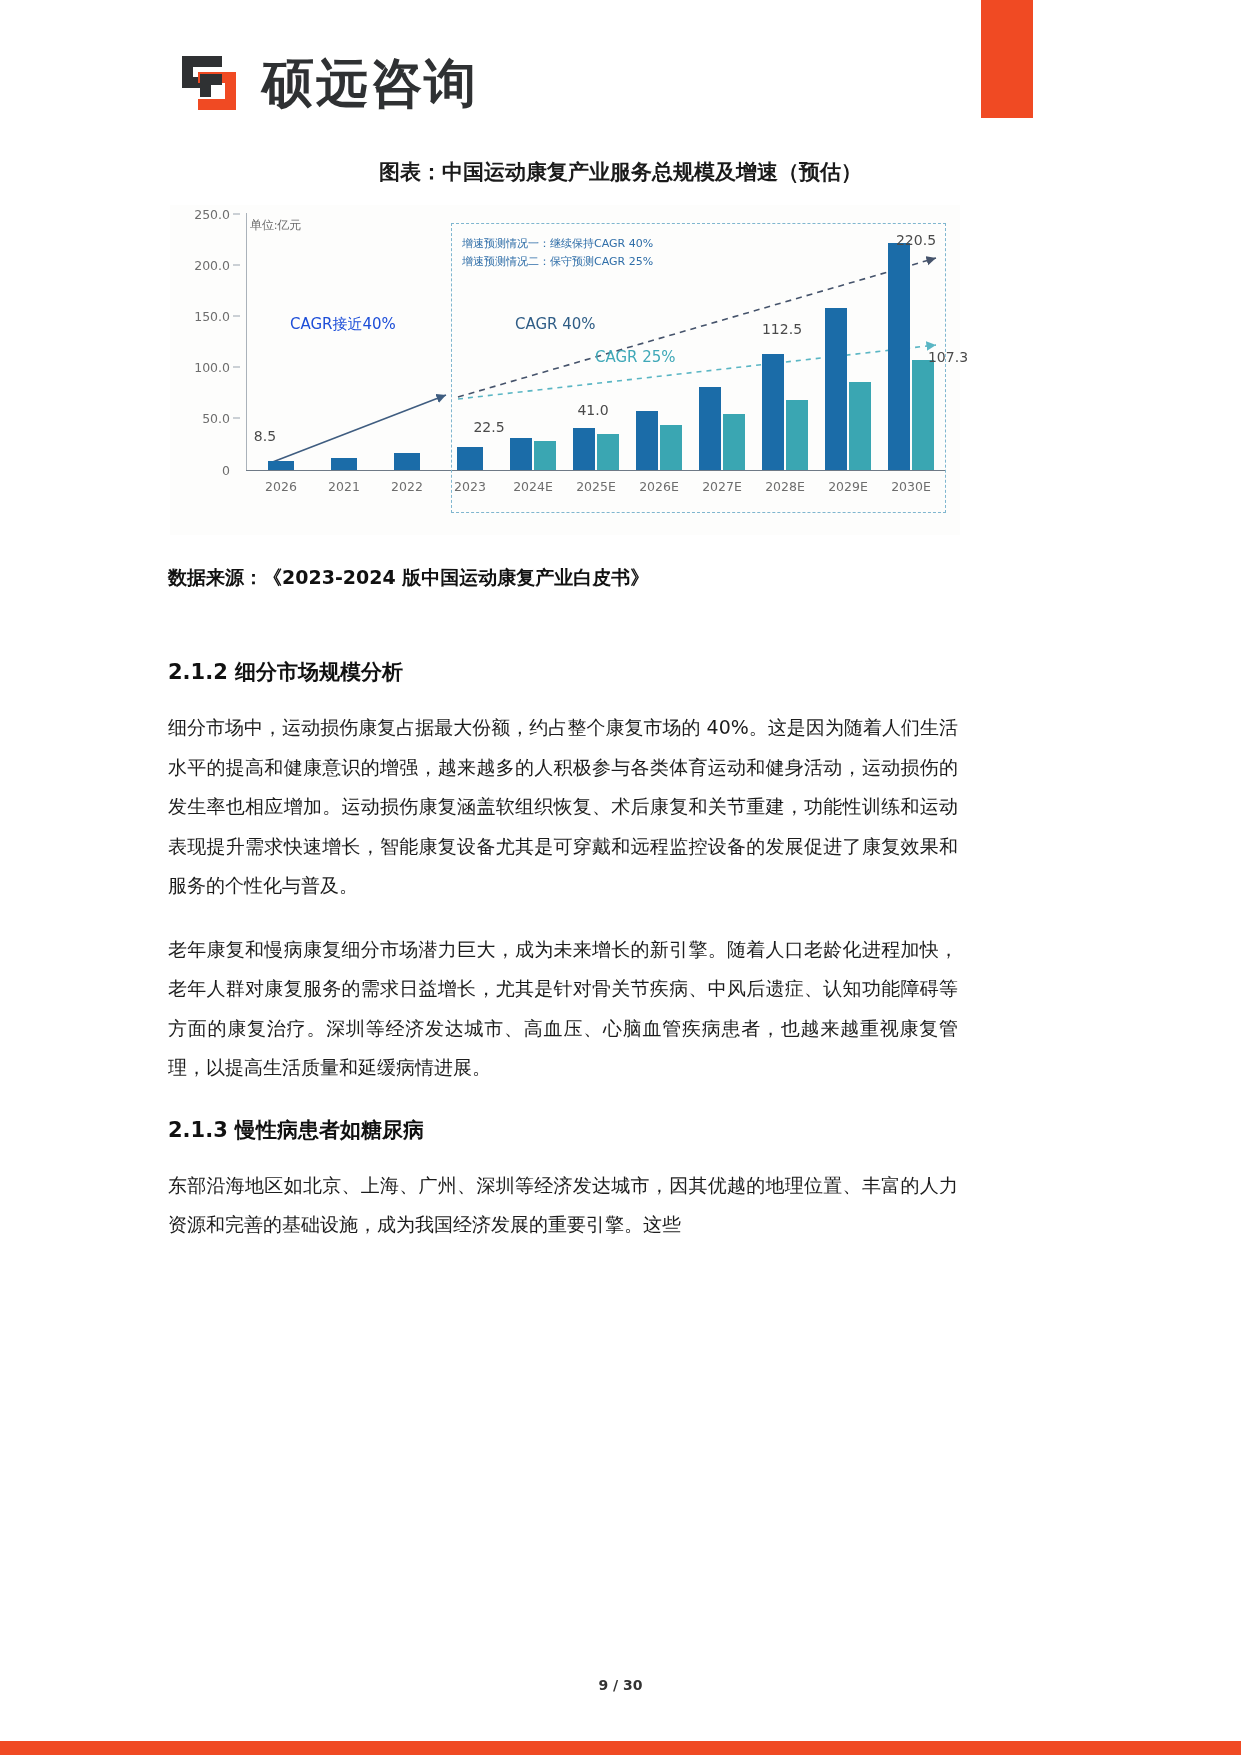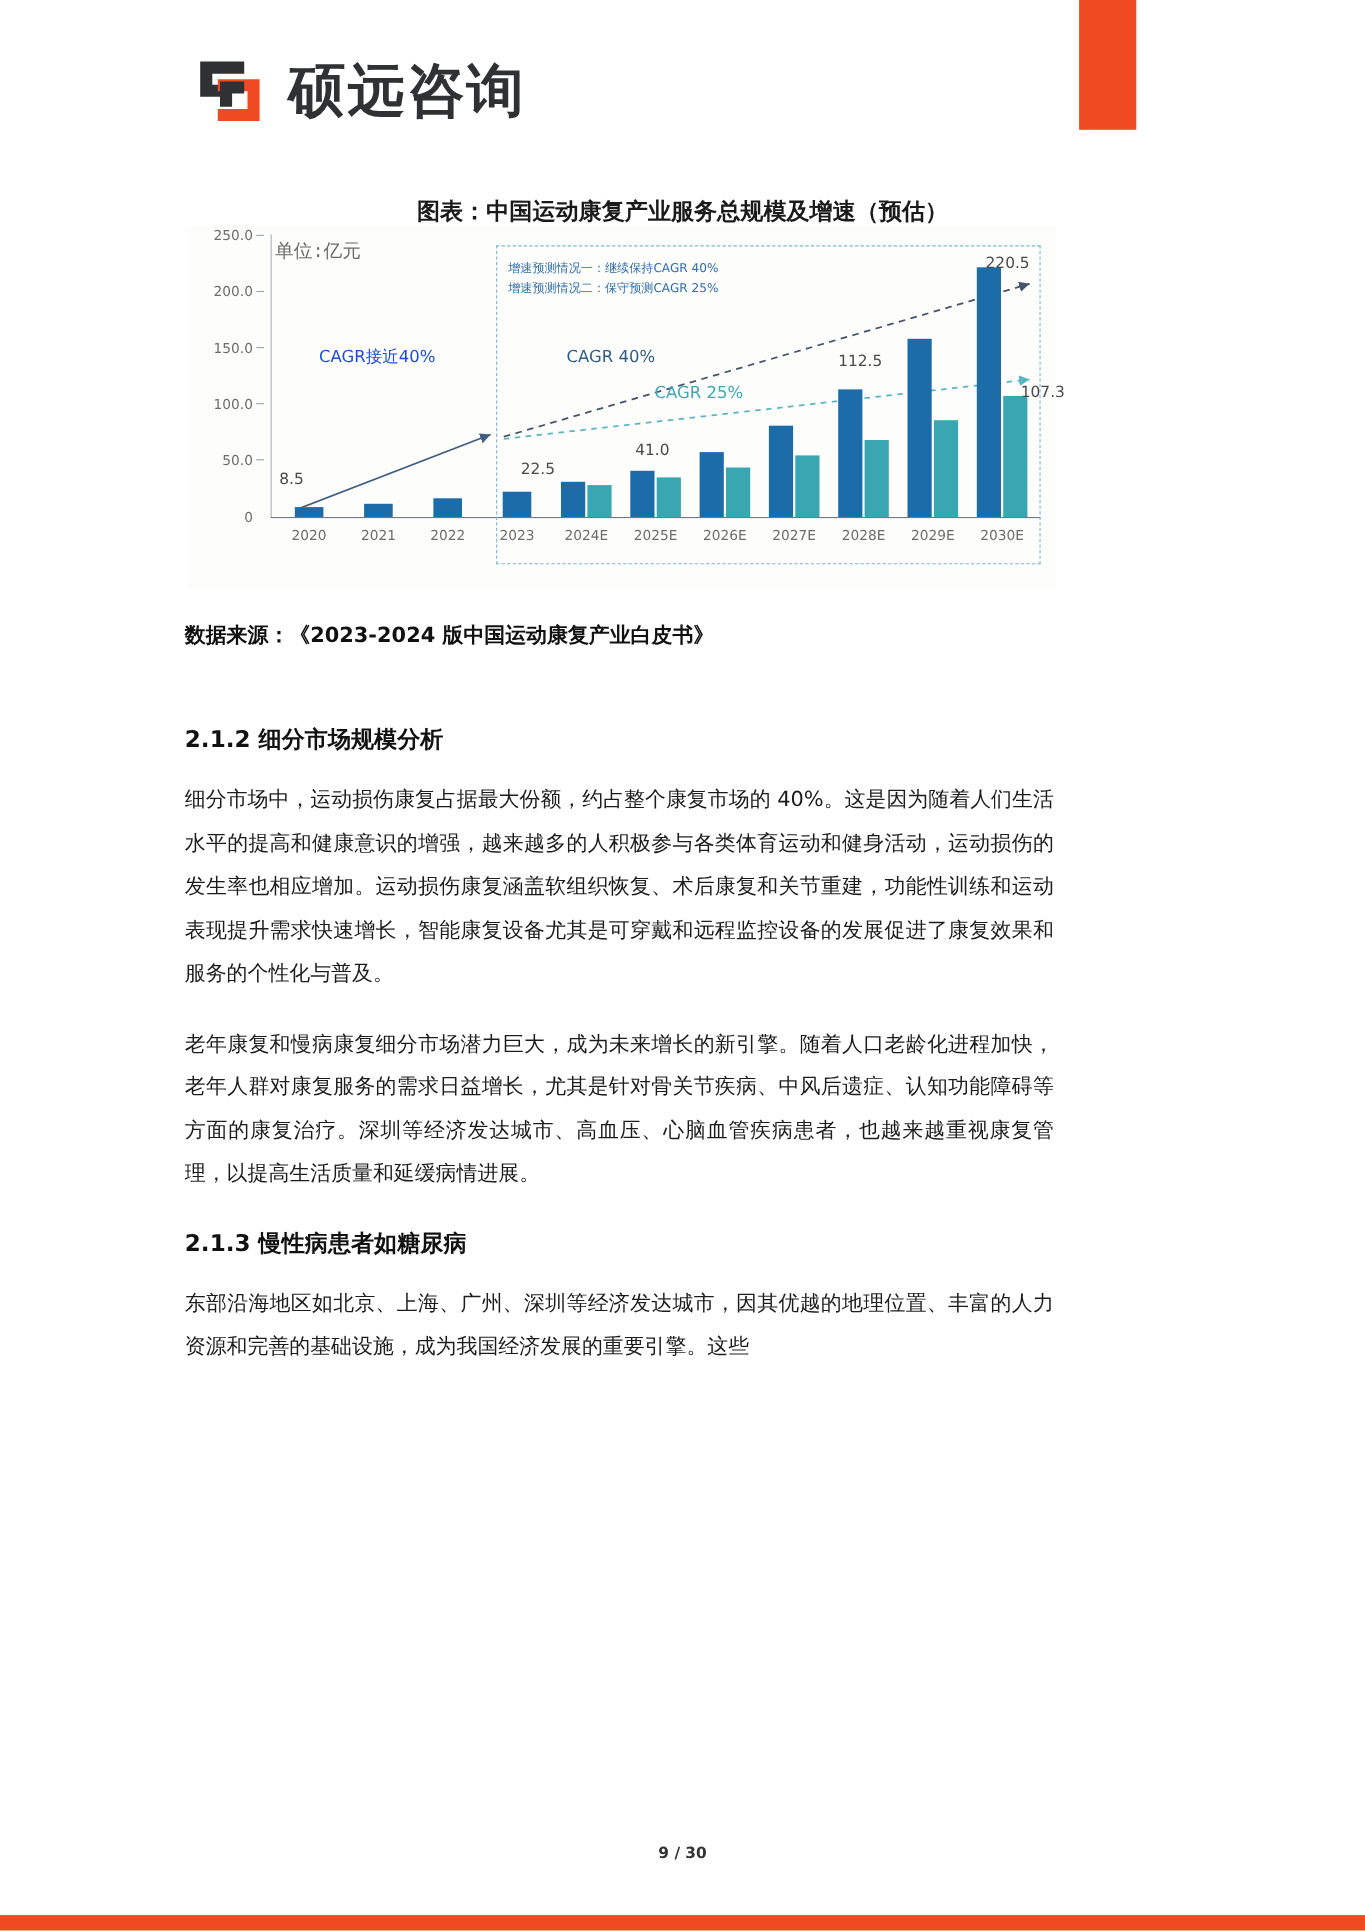--- a/index.html
+++ b/index.html
@@ -47,38 +47,37 @@
   
   .chart-title {
     position: absolute;
     left: 0; top: 158px;
     width: 1241px;
     text-align: center;
     font-size: 21px;
     font-weight: 700;
     color: #1a1a1a;
     font-family: "DejaVu Sans", "Liberation Sans", sans-serif;
-    margin-top: 20px;
   }
 
   
   .chart-wrap {
     position: absolute;
     left: 170px; top: 205px;
     width: 790px; height: 330px;
     background: #fdfdfc;
   }
   .chart-inner { position: absolute; inset: 0; }
 
   .unit-label {
     position: absolute;
     left: 80px; top: 12px;
-    font-size: 17px;
+    font-size: 12px;
     color: #6a6a6a;
-    font-family: Liberation Mono, monospace;
+    font-family: Liberation Serif, serif;
   }
 
   .yaxis { position: absolute; left: 0; top: 0; width: 74px; height: 280px; }
   .ytick {
     position: absolute;
     right: 14px;
     transform: translateY(-50%);
     font-size: 12.5px;
     color: #6d6d6d;
     font-family: "DejaVu Sans", sans-serif;
@@ -325,21 +324,21 @@
       </div>
 
       <div class="dlabel" style="left:95px;  top:223px;">8.5</div>
       <div class="dlabel" style="left:289px; top:214px;margin-left:30px;">22.5</div>
       <div class="dlabel" style="left:423px; top:197px;">41.0</div>
       <div class="dlabel" style="left:612px; top:116px;">112.5</div>
       <div class="dlabel" style="left:746px; top:27px;">220.5</div>
       <div class="dlabel" style="left:778px; top:144px;">107.3</div>
 
       <div class="xlabels">
-        <div class="xlabel" style="left:34px">2020</div>
+        <div class="xlabel" style="left:34px">2026</div>
         <div class="xlabel" style="left:97px">2021</div>
         <div class="xlabel" style="left:160px">2022</div>
         <div class="xlabel" style="left:223px">2023</div>
         <div class="xlabel" style="left:286px">2024E</div>
         <div class="xlabel" style="left:349px">2025E</div>
         <div class="xlabel" style="left:412px">2026E</div>
         <div class="xlabel" style="left:475px">2027E</div>
         <div class="xlabel" style="left:538px">2028E</div>
         <div class="xlabel" style="left:601px">2029E</div>
         <div class="xlabel" style="left:664px">2030E</div>

